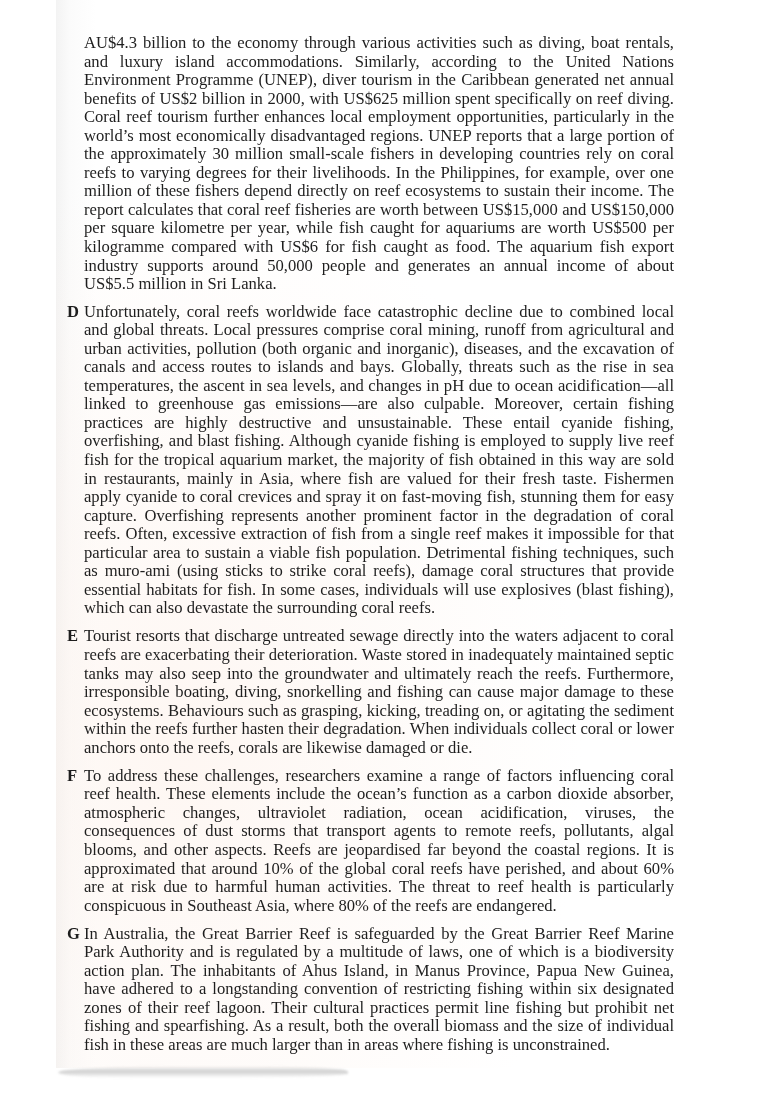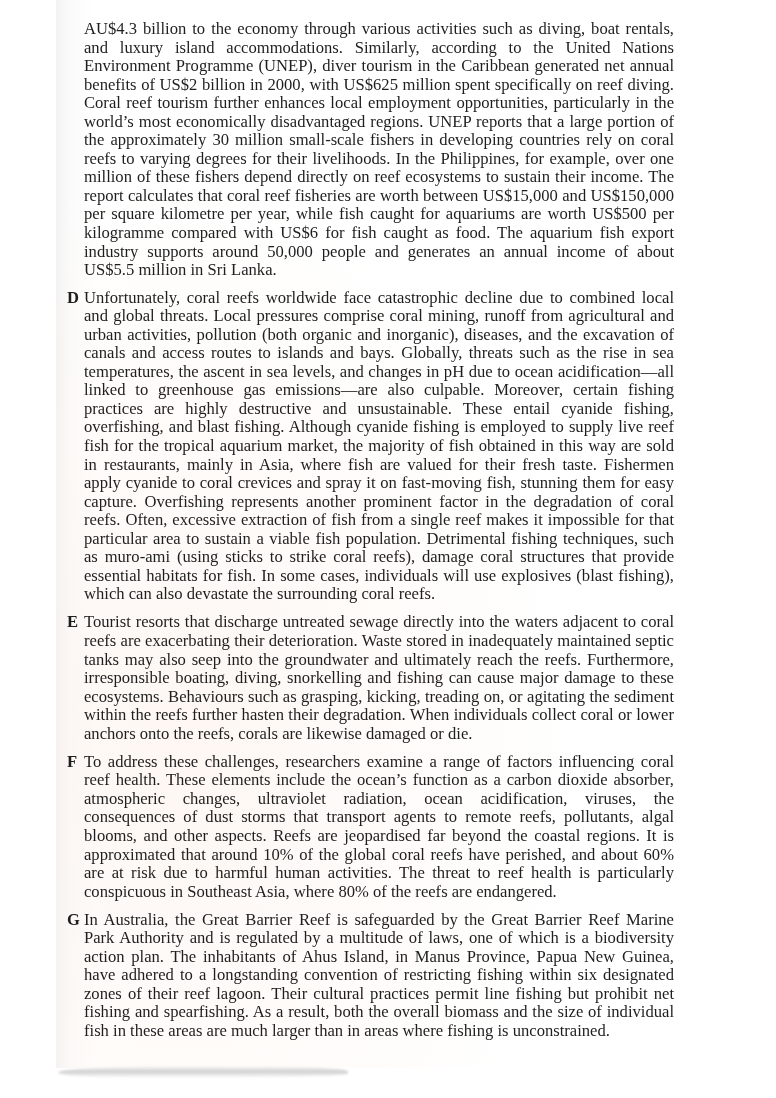--- a/index.html
+++ b/index.html
@@ -32,21 +32,21 @@
       top: 1066px;
       width: 290px;
       height: 12px;
       background: linear-gradient(to bottom, rgba(190,190,190,0.0), rgba(170,170,170,0.55) 45%, rgba(210,210,210,0.0));
       border-radius: 50% 40% 60% 30% / 60% 50% 40% 50%;
       filter: blur(1.2px);
     }
     .content {
       position: absolute;
       left: 64px;
-      top: 20px;
+      top: 34px;
       width: 610px;
       font-family: "Liberation Serif", "DejaVu Serif", serif;
       font-size: 16.6px;
       line-height: 18.55px;
       color: #1e1e1e;
     }
     .para {
       position: relative;
       padding-left: 20px;
       text-align: justify;

